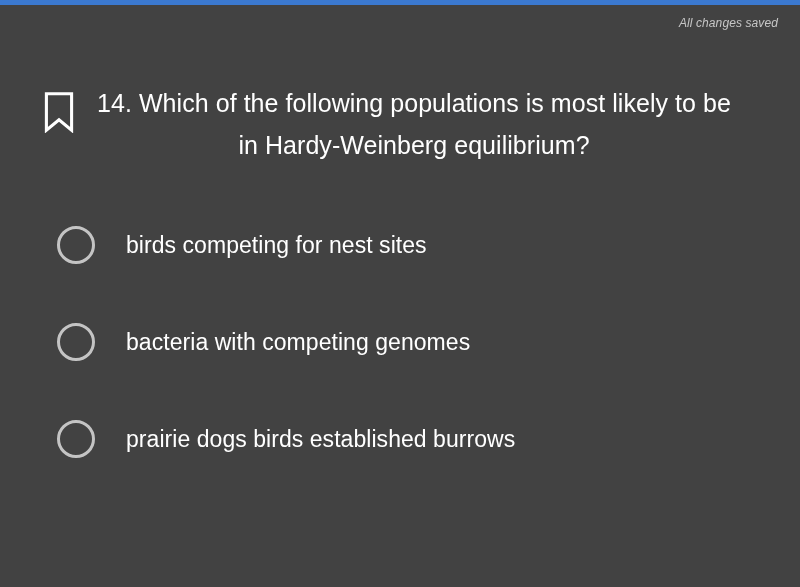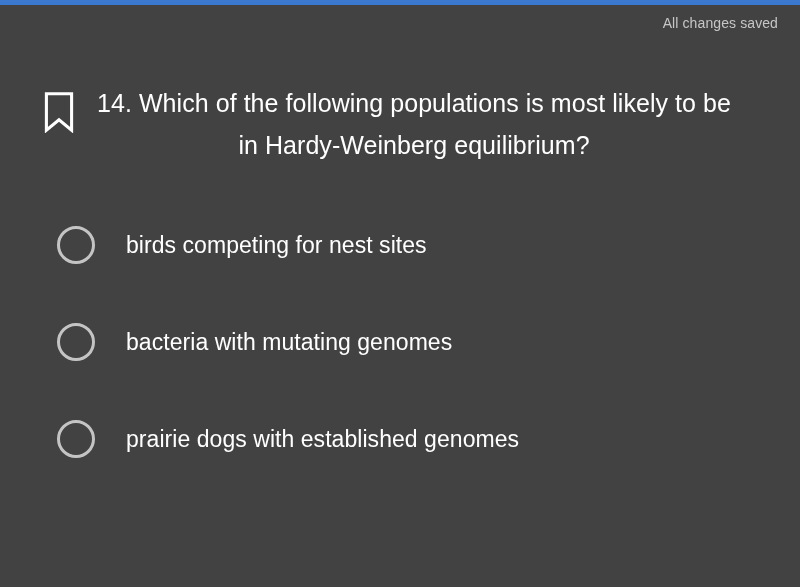--- a/index.html
+++ b/index.html
@@ -34,21 +34,22 @@
     left: 0;
     width: 800px;
     height: 36px;
     display: flex;
     align-items: center;
     justify-content: flex-end;
     padding-right: 22px;
   }
 
   .status-text {
-    font-size: 14px;
+    font-style: italic;
+    font-size: 12px;
     color: #c6c6c6;
     letter-spacing: 0.1px;
     white-space: nowrap;
   }
 
   
   .question-block {
     position: absolute;
     top: 82px;
     left: 42px;
@@ -127,22 +128,22 @@
 
 <div class="options">
 
   <div class="option-row">
     <span class="radio-outer"></span>
     <span class="option-label">birds competing for nest sites</span>
   </div>
 
   <div class="option-row">
     <span class="radio-outer"></span>
-    <span class="option-label">bacteria with mutating genomes</span>
+    <span class="option-label">bacteria with competing genomes</span>
   </div>
 
   <div class="option-row">
     <span class="radio-outer"></span>
-    <span class="option-label">prairie dogs with established genomes</span>
+    <span class="option-label">prairie dogs birds established burrows</span>
   </div>
 
 
 </div>
 
 </body></html>

